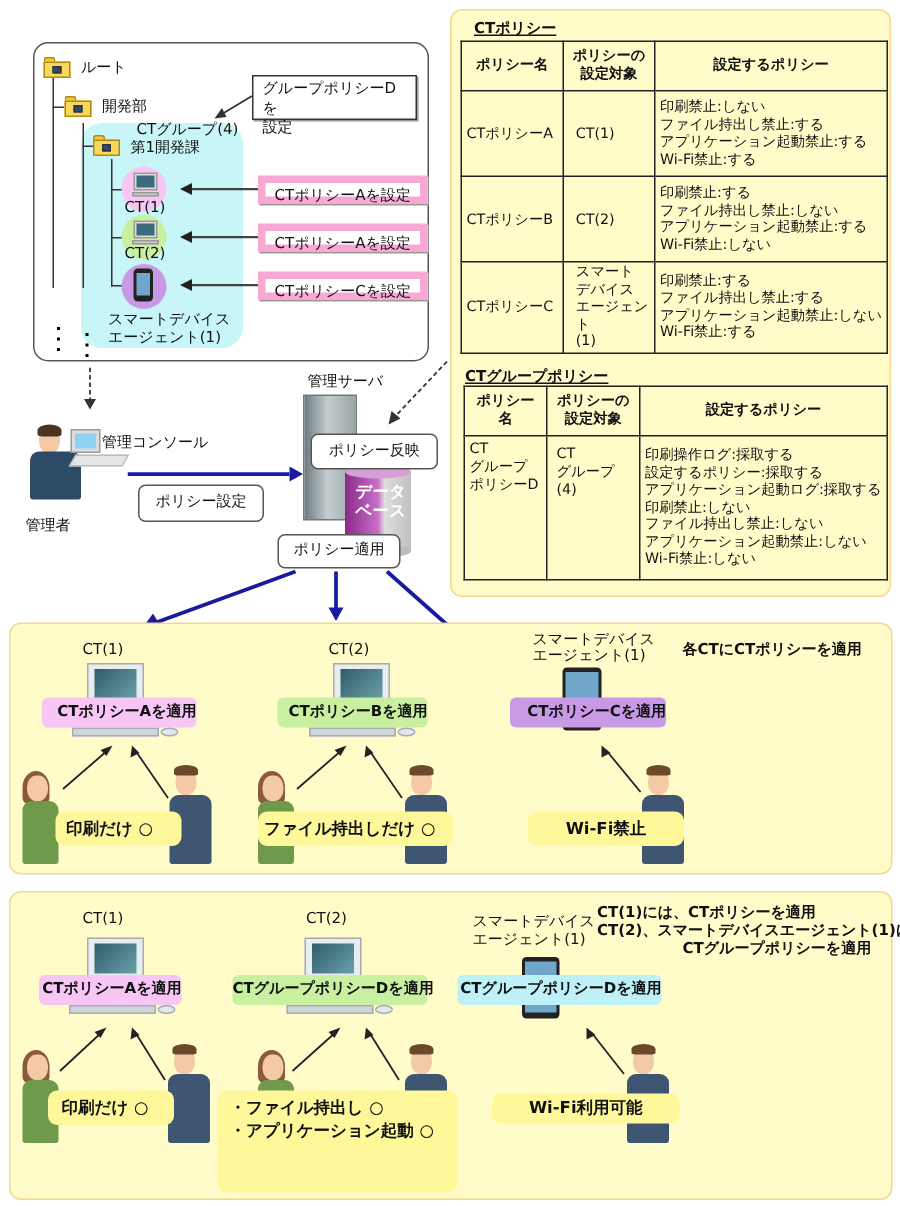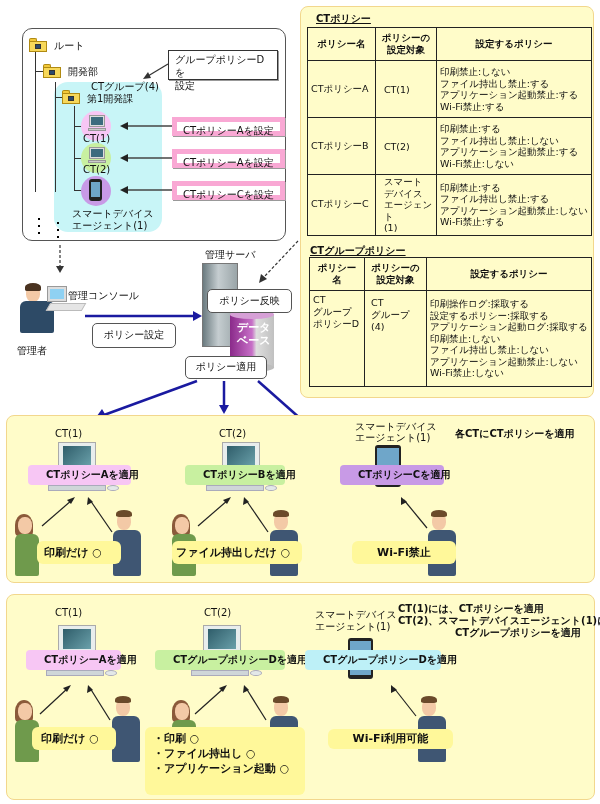--- a/index.html
+++ b/index.html
@@ -31,21 +31,21 @@
   table.pt td,table.pt th{border:1.5px solid #222;vertical-align:middle;padding:1px 3px;}
   table.pt th{font-weight:bold;text-align:center;line-height:12px;}
   table.pt td.pl{line-height:11.5px;white-space:nowrap;}
   table.pt td.nm{white-space:nowrap;}
   
   .server{left:202px;top:263px;width:36px;height:84px;background:linear-gradient(90deg,#6b7b80,#c5cdd0 45%,#9aa5a8);border:1px solid #777;}
   .db{left:230px;top:310px;width:44px;height:62px;}
   .rbox{position:absolute;background:#fff;border:1.5px solid #555;border-radius:5px;font-size:10px;white-space:nowrap;text-align:center;}
   
   .scen{position:absolute;left:6px;width:589px;background:#fffcc9;border:1.5px solid #f2d78d;border-radius:8px;}
-  .applybox{position:absolute;height:20px;border-radius:4px;font-weight:bold;font-size:10px;line-height:20px;text-align:center;white-space:nowrap;padding-left:18px;}
+  .applybox{position:absolute;height:20px;border-radius:4px;font-weight:bold;font-size:10px;line-height:20px;text-align:right;white-space:nowrap;}
   .monitor{position:absolute;width:38px;height:30px;background:#e8eded;border:1px solid #aaa;}
   .monitor .s{position:absolute;left:4px;top:3px;right:4px;bottom:5px;background:linear-gradient(135deg,#2f5d6a,#6aa0aa);}
   .keyboard{position:absolute;width:58px;height:6px;background:#cfd6d8;border:1px solid #aab;}
   .mouse{position:absolute;width:12px;height:6px;border-radius:50%;background:#e3e8e8;border:1px solid #aab;}
   .note{position:absolute;background:#fff89a;border-radius:6px;font-weight:bold;font-size:11px;white-space:nowrap;}
   .person{position:absolute;}
   .person .head{position:absolute;width:14px;height:17px;border-radius:45%;background:#f3c9a6;}
   .person .hair{position:absolute;border-radius:50% 50% 20% 20%;}
   .person .torso{position:absolute;border-radius:6px 6px 2px 2px;}
   .bold{font-weight:bold;}
@@ -395,17 +395,16 @@
   <div class="torso" style="left:0;top:20px;width:28px;height:30px;background:#3f5673;"></div>
 </div>
 <div class="person" style="left:418px;top:696px;">
   <div class="head" style="left:4px;top:3px;"></div>
     <div class="hair" style="left:3px;top:0;width:16px;height:7px;background:#6b4a2a;"></div>
   <div class="torso" style="left:0;top:20px;width:28px;height:46px;background:#3f5673;"></div>
 </div>
 
 <div class="note" style="left:32px;top:727px;width:84px;height:23px;line-height:23px;padding-left:9px;">印刷だけ ○</div>
 <div class="note" style="left:145px;top:727px;width:160px;height:68px;padding:4px 0 0 8px;line-height:15px;">
-  <div>・印刷 ○</div>
   <div>・ファイル持出し ○</div>
   <div>・アプリケーション起動 ○</div>
 </div>
 <div class="note" style="left:328px;top:729px;width:125px;height:20px;line-height:20px;text-align:center;">Wi-Fi利用可能</div>
 
 </body></html>

